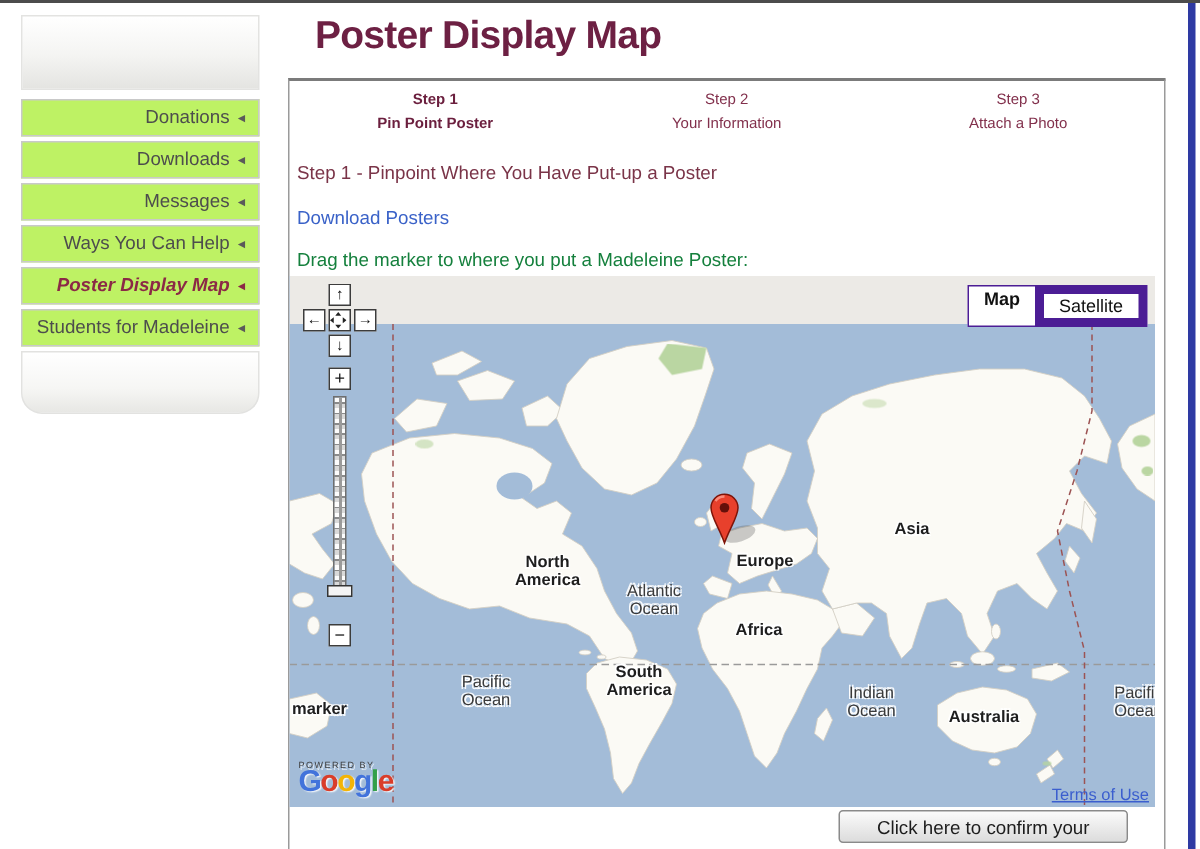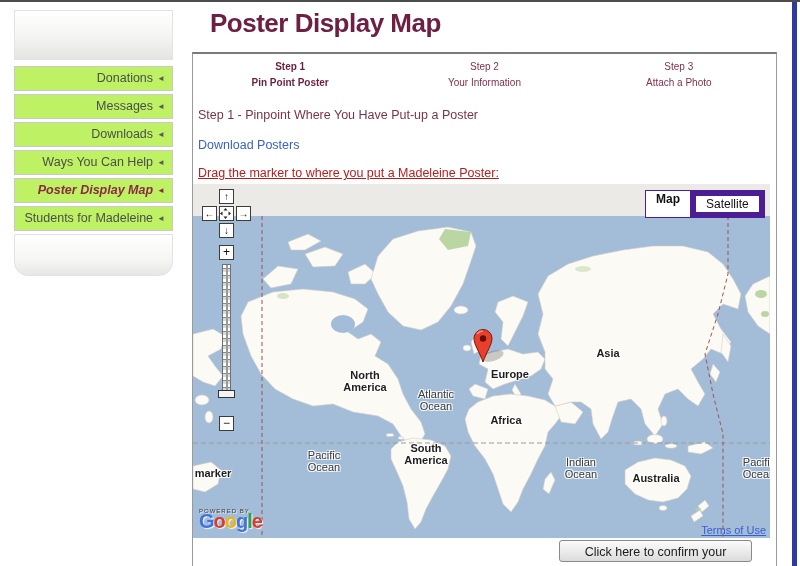--- a/index.html
+++ b/index.html
@@ -27,21 +27,21 @@
         color:#6d2043;letter-spacing:-0.5px;}
   .content-box{position:absolute;left:192px;top:50px;width:585px;height:530px;
         border:1px solid #9a9a9a;border-top:2px solid #7b7b7b;box-sizing:border-box;background:#fff;}
   .steps{position:absolute;left:0;top:5px;width:100%;display:flex;}
   .step-col{width:33.33%;text-align:center;font-size:10px;line-height:16px;color:#82304c;}
   .step-col .s1{display:block;}
   .step-col.active{color:#6b1f3e;font-weight:bold;}
   .instruction{position:absolute;left:5px;top:54px;font-size:12.5px;color:#7a3448;text-align:right;}
   .download-link{position:absolute;left:5px;top:84px;font-size:12.5px;color:#3a62c8;
         cursor:pointer;}
-  .drag-text{position:absolute;left:5px;top:112px;font-size:12.5px;color:#b91c1c;text-decoration:underline;}
+  .drag-text{position:absolute;left:5px;top:112px;font-size:12.5px;color:#15803d;}
 
   
   .map{position:absolute;left:0;top:130px;width:577px;height:354px;overflow:hidden;
         background:#a3bcd8;cursor:move;}
   .map svg{position:absolute;left:0;top:0;}
   .map-label{position:absolute;transform:translate(-50%,-50%);font-size:11px;line-height:12px;
         color:#3a3a3a;text-align:center;white-space:pre-line;
         text-shadow:1px 1px 0 rgba(255,255,255,.9),-1px -1px 0 rgba(255,255,255,.9),1px -1px 0 rgba(255,255,255,.9),-1px 1px 0 rgba(255,255,255,.9);}
   .map-label.b{font-weight:bold;color:#1e1e1e;}
 
@@ -81,24 +81,24 @@
 <div class="page">
   <div class="win-edge-blue"></div>
 
   <div class="sidebar">
     <div class="side-cap-top"></div>
 
     <div class="side-item">
       <span>Donations</span><span class="arr">◄</span>
     </div>
     <div class="side-item">
+      <span>Downloads</span><span class="arr">◄</span>
+    </div>
+    <div class="side-item">
       <span>Messages</span><span class="arr">◄</span>
-    </div>
-    <div class="side-item">
-      <span>Downloads</span><span class="arr">◄</span>
     </div>
     <div class="side-item">
       <span>Ways You Can Help</span><span class="arr">◄</span>
     </div>
     <div class="side-item active">
       <span>Poster Display Map</span><span class="arr">◄</span>
     </div>
     <div class="side-item">
       <span>Students for Madeleine</span><span class="arr">◄</span>
     </div>

